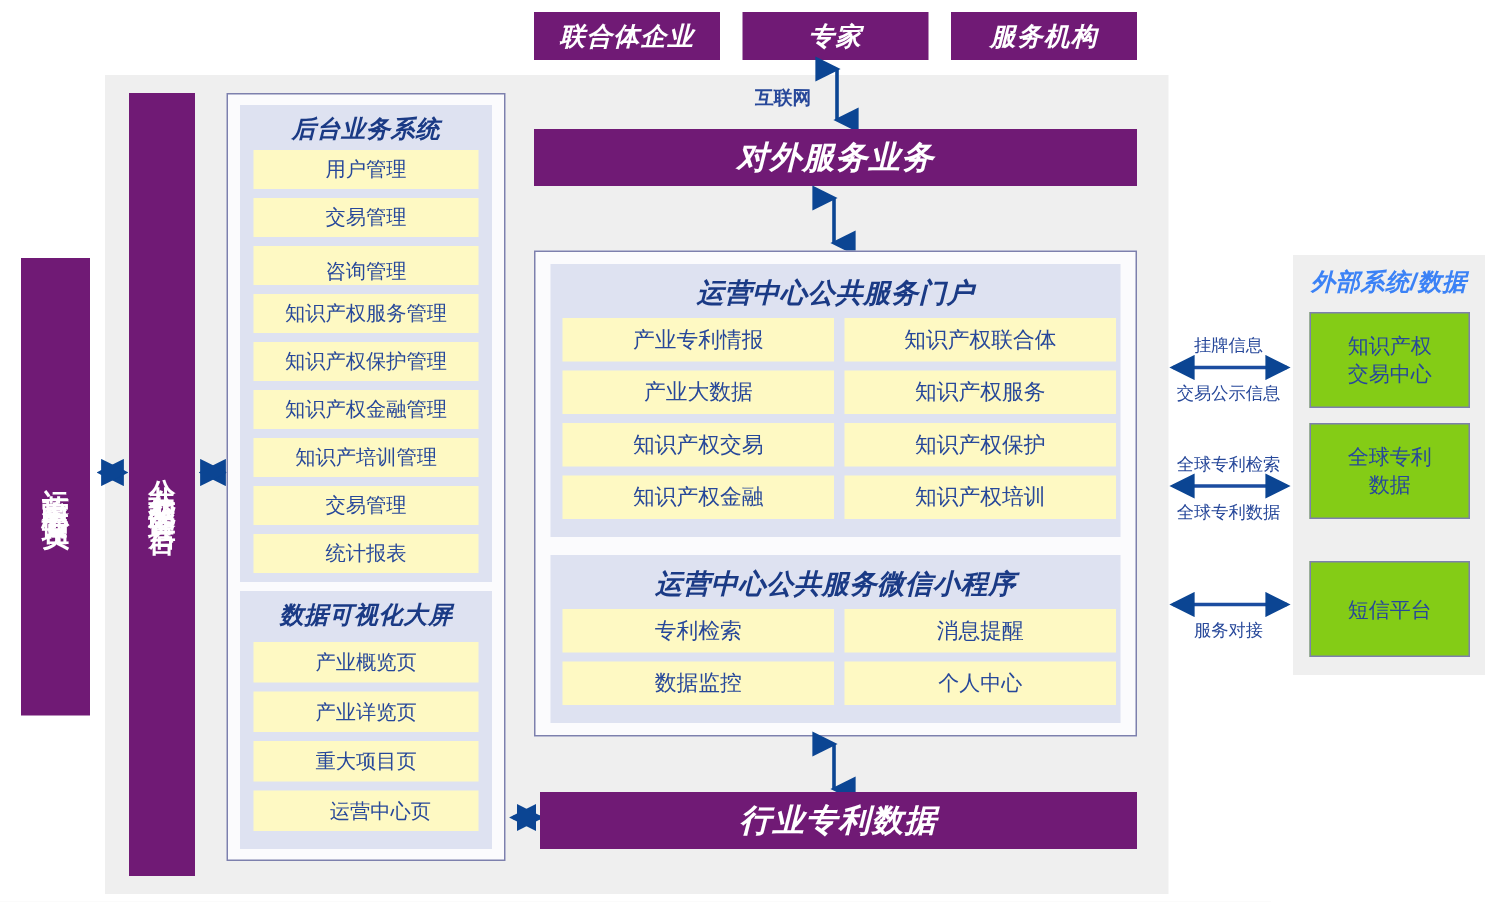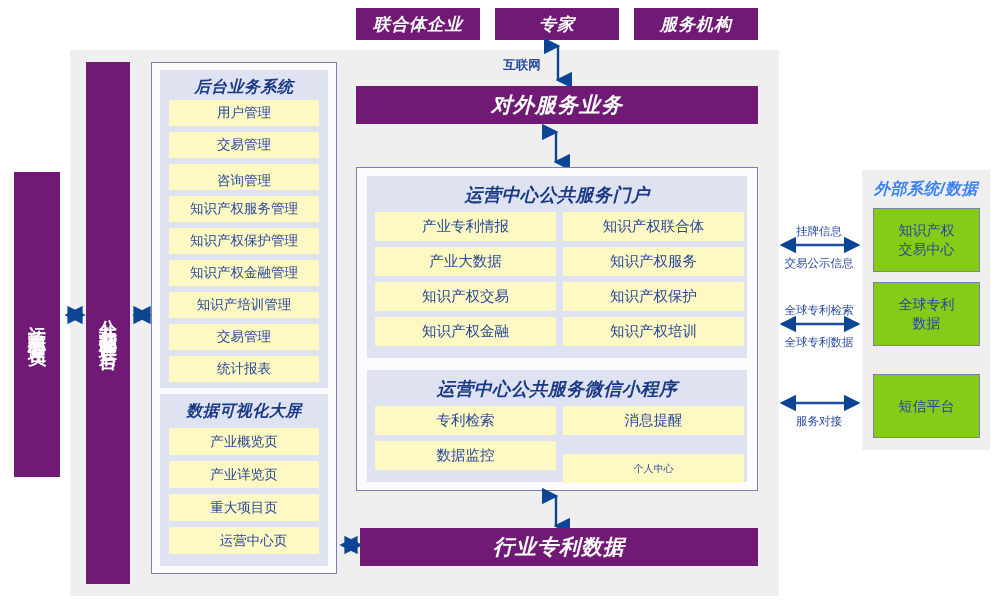--- a/index.html
+++ b/index.html
@@ -218,21 +218,21 @@
 
   <div class="abs cell" style="left:375px;top:406px;width:181px;height:29px;font-size:14.5px;">
       <span>专利检索</span>
     </div>
   <div class="abs cell" style="left:375px;top:441px;width:181px;height:29px;font-size:14.5px;">
       <span>数据监控</span>
     </div>
   <div class="abs cell" style="left:563px;top:406px;width:181px;height:29px;font-size:14.5px;">
       <span>消息提醒</span>
     </div>
-  <div class="abs cell" style="left:563px;top:441px;width:181px;height:29px;font-size:10px;margin-top:13px;">
+  <div class="abs cell" style="left:563px;top:441px;width:181px;height:29px;font-size:14px;">
       <span>个人中心</span>
     </div>
 
   <div class="abs" style="left:546px;top:490px;width:20px;height:42px;">
     <svg width="20" height="42" viewBox="0 0 20 42">
       <line x1="10" y1="6" x2="10" y2="36" stroke="#0b4593" stroke-width="2.4" marker-start="url(#mArrU)" marker-end="url(#mArrD)"></line>
     </svg>
   </div>
 
   <div class="abs blue-box" style="left:360px;top:528px;width:398px;height:38px;font-size:21px;">

